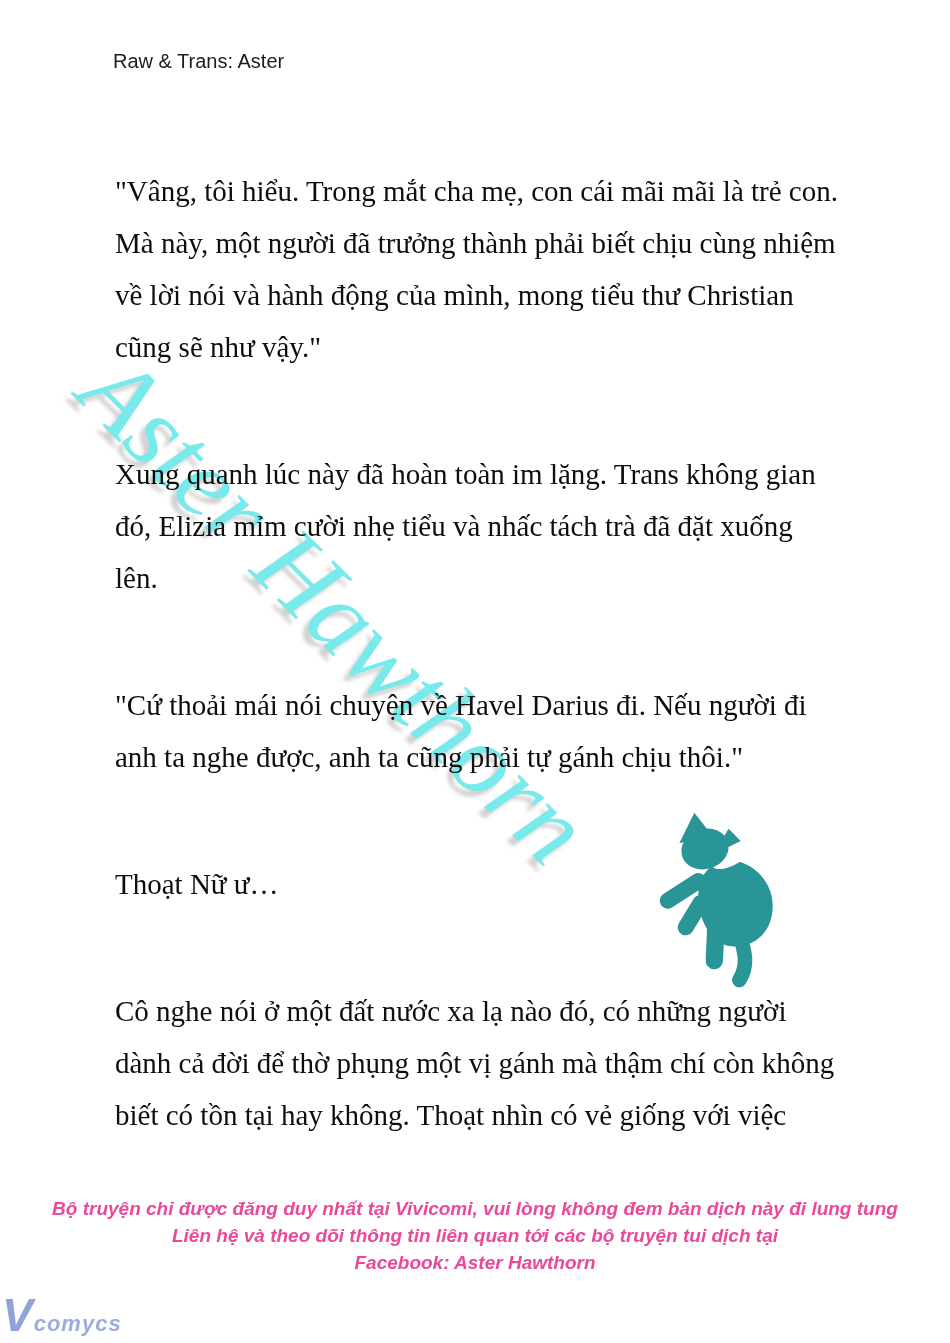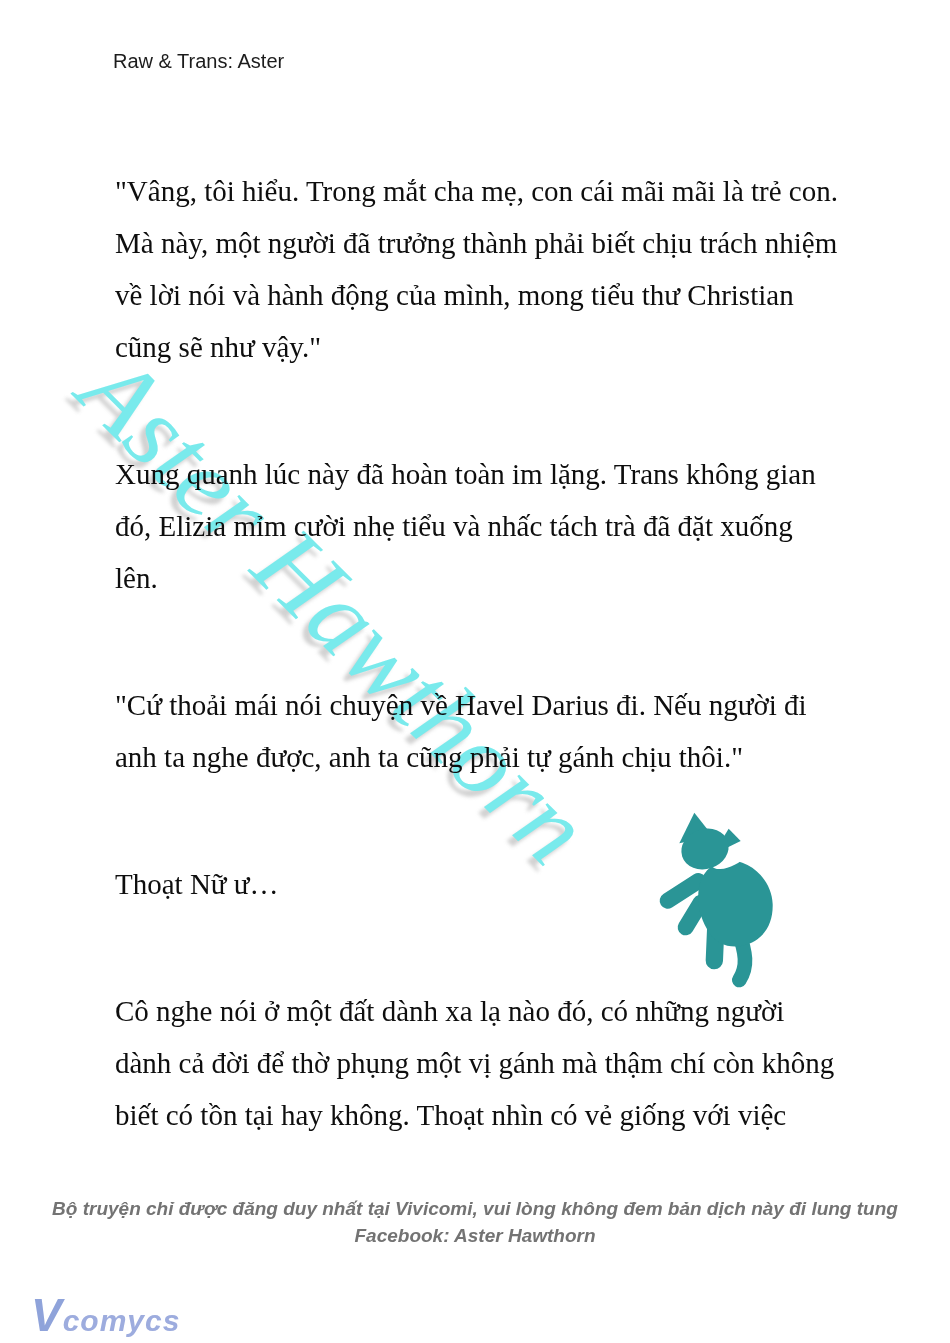--- a/index.html
+++ b/index.html
@@ -27,56 +27,56 @@
   .content p{margin:0 0 75px 0;}
   .content .text-line{white-space:nowrap;}
   .cat{position:absolute;left:630px;top:780px;width:220px;height:230px;z-index:3;}
   .footer{
     position:absolute;left:0;top:1195px;width:950px;z-index:2;
     text-align:center;font-family:"Liberation Sans",sans-serif;
     font-size:19px;font-weight:bold;font-style:italic;line-height:27px;
     color:#3D9846;
   }
   .logo{
-    position:absolute;left:31px;top:1288px;z-index:2;
+    position:absolute;left:2px;top:1288px;z-index:2;
     font-family:"Liberation Sans",sans-serif;font-weight:bold;font-style:italic;
-    font-size:30px;letter-spacing:1px;color:#9DACDE;text-align:right;
+    font-size:22px;letter-spacing:1px;color:#9DACDE;text-align:right;
   }
   .logo::first-letter{font-size:46px;color:#8FA3DA;}
 </style>
 </head>
 <body>
 
 <div class="page">
 
   <div class="header-credit">Raw &amp; Trans: Aster</div>
 
   <div class="watermark" style="color: rgb(121, 234, 236);">Aster Hawthorn</div>
 
   <div class="content">
     <p>
       <span class="text-line" style="display:block">"Vâng, tôi hiểu. Trong mắt cha mẹ, con cái mãi mãi là trẻ con.</span>
-      <span class="text-line" style="display:block">Mà này, một người đã trưởng thành phải biết chịu trách nhiệm</span>
+      <span class="text-line" style="display:block">Mà này, một người đã trưởng thành phải biết chịu cùng nhiệm</span>
       <span class="text-line" style="display:block">về lời nói và hành động của mình, mong tiểu thư Christian</span>
       <span class="text-line" style="display:block">cũng sẽ như vậy."</span>
     </p>
     <p>
       <span class="text-line" style="display:block">Xung quanh lúc này đã hoàn toàn im lặng. Trans không gian</span>
       <span class="text-line" style="display:block">đó, Elizia mỉm cười nhẹ tiểu và nhấc tách trà đã đặt xuống</span>
       <span class="text-line" style="display:block">lên.</span>
     </p>
     <p>
       <span class="text-line" style="display:block">"Cứ thoải mái nói chuyện về Havel Darius đi. Nếu người đi</span>
       <span class="text-line" style="display:block">anh ta nghe được, anh ta cũng phải tự gánh chịu thôi."</span>
     </p>
     <p>
       <span class="text-line" style="display:block">Thoạt Nữ ư…</span>
     </p>
     <p>
-      <span class="text-line" style="display:block">Cô nghe nói ở một đất dành xa lạ nào đó, có những người</span>
+      <span class="text-line" style="display:block">Cô nghe nói ở một đất nước xa lạ nào đó, có những người</span>
       <span class="text-line" style="display:block">dành cả đời để thờ phụng một vị gánh mà thậm chí còn không</span>
       <span class="text-line" style="display:block">biết có tồn tại hay không. Thoạt nhìn có vẻ giống với việc</span>
     </p>
   </div>
 
   <svg class="cat" viewBox="0 0 660 690" aria-hidden="true">
 
     <path d="M325 455 C 348 518 354 560 328 600" fill="none" stroke-width="44" stroke-linecap="round" stroke="#2A9596"></path>
 
     <path d="M258 425 L 253 542" fill="none" stroke-width="52" stroke-linecap="round" stroke="#2A9596"></path>
@@ -88,20 +88,21 @@
     <path d="M285 238 C 365 240 425 300 428 372 C 430 436 398 484 338 497 C 297 506 258 490 238 458 C 214 422 200 378 206 328 C 212 284 240 252 285 238 Z" fill="#2A9596"></path>
 
     <ellipse cx="300" cy="228" rx="62" ry="30" fill="#ffffff" transform="rotate(-28 300 228)"></ellipse>
 
     <path d="M193 98 L 248 168 L 148 190 Z" fill="#2A9596"></path>
     <path d="M332 183 L 248 224 L 296 146 Z" fill="#2A9596"></path>
 
     <ellipse cx="225" cy="207" rx="72" ry="60" transform="rotate(-18 225 207)" fill="#2A9596"></ellipse>
   </svg>
 
-  <div class="footer" style="color: #737373;">
+  <div class="footer" style="color: #ec4899;">
     <div>Bộ truyện chỉ được đăng duy nhất tại Vivicomi, vui lòng không đem bản dịch này đi lung tung</div>
+    <div>Liên hệ và theo dõi thông tin liên quan tới các bộ truyện tui dịch tại</div>
     <div>Facebook: Aster Hawthorn</div>
   </div>
 
   <div class="logo" style="color: rgb(157, 172, 222);">Vcomycs</div>
 
 </div>
 
 </body></html>

